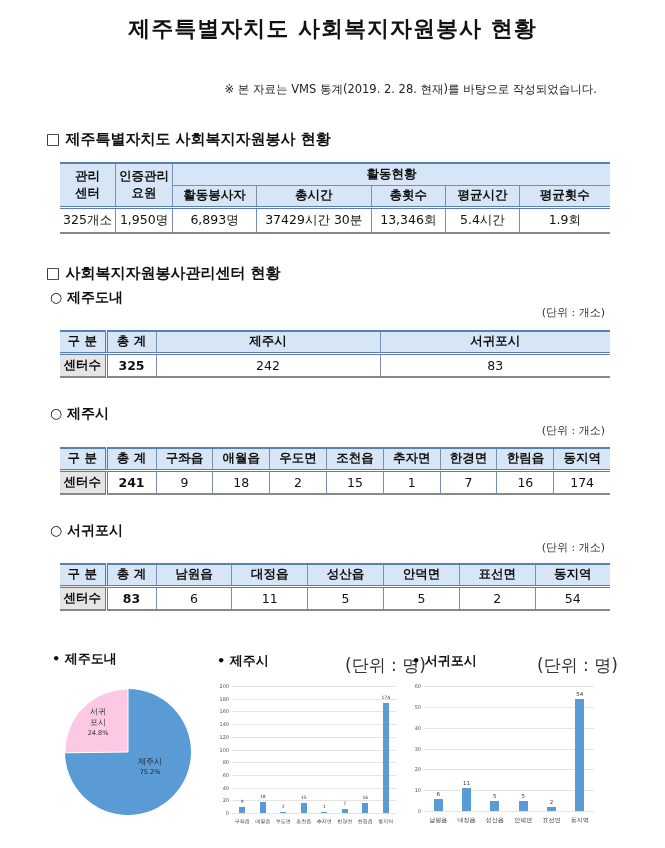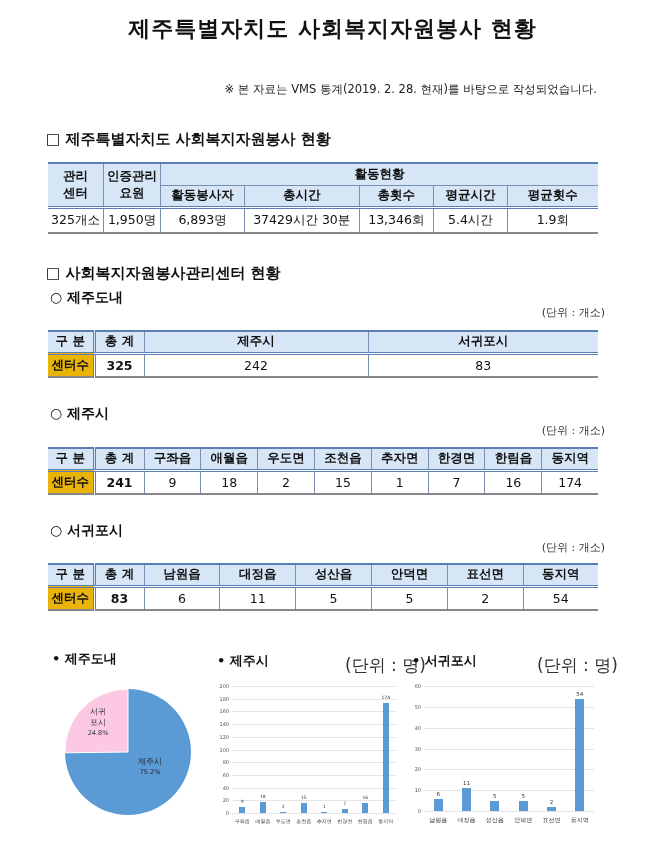--- a/index.html
+++ b/index.html
@@ -6,30 +6,30 @@
   html, body { width: 665px; height: 848px; background: #fff; overflow: hidden; }
   body { font-family: "DejaVu Sans", "Liberation Sans", sans-serif; color: #111; position: relative; }
 
   .title { position: absolute; left: 0; width: 665px; top: 14px; text-align: center; font-size: 22px; font-weight: bold; letter-spacing: 1px; }
   .note { position: absolute; right: 68px; top: 82px; font-size: 11.5px; color: #222; }
 
   .sec-head { position: absolute; left: 46px; font-size: 15px; font-weight: bold; }
   .sub-head { position: absolute; left: 50px; font-size: 14px; font-weight: bold; }
   .unit { position: absolute; right: 60px; font-size: 11px; color: #333; }
 
-  table { position: absolute; left: 48px; width: 550px; border-collapse: collapse; font-size: 12.5px; text-align: center; }
+  table { position: absolute; left: 60px; width: 550px; border-collapse: collapse; font-size: 12.5px; text-align: center; }
   table td, table th { border: 1px solid #7a8fb0; padding: 0; font-weight: normal; }
   table th { background: #d6e6f7; font-weight: bold; }
   table tr:first-child th, table tr:first-child td { border-top: 2px solid #5b7fb5; }
   table tr:last-child td { border-bottom: 2px solid #888; }
   table td.lead, table th.lead { border-left: none; }
   table .last { border-right: none; }
   .hdr-sep { border-bottom: 3px double #5b7fb5 !important; }
   .bold { font-weight: bold; margin-left: 13px; }
-  .bluecell { background: #eab308; font-weight: bold; }
+  .bluecell { background: #e5e5e5; font-weight: bold; }
 
   .chart-title { position: absolute; font-size: 13px; font-weight: bold; text-align: right; }
   .chart-unit { position: absolute; font-size: 17px; color: #333; }
 
   .bar-chart { position: absolute; }
   .bar-chart .grid { position: absolute; left: 0; right: 0; height: 1px; background: #e4e4e4; }
   .bar-chart .ytick { position: absolute; font-size: 5px; color: #555; text-align: right; width: 14px; }
   .bar-chart .bar { position: absolute; background: #5b9bd5; }
   .bar-chart .blabel { position: absolute; font-size: 5px; color: #333; text-align: center; width: 20px; }
   .bar-chart .xlabel { position: absolute; font-size: 5.5px; color: #333; text-align: center; width: 26px; }

